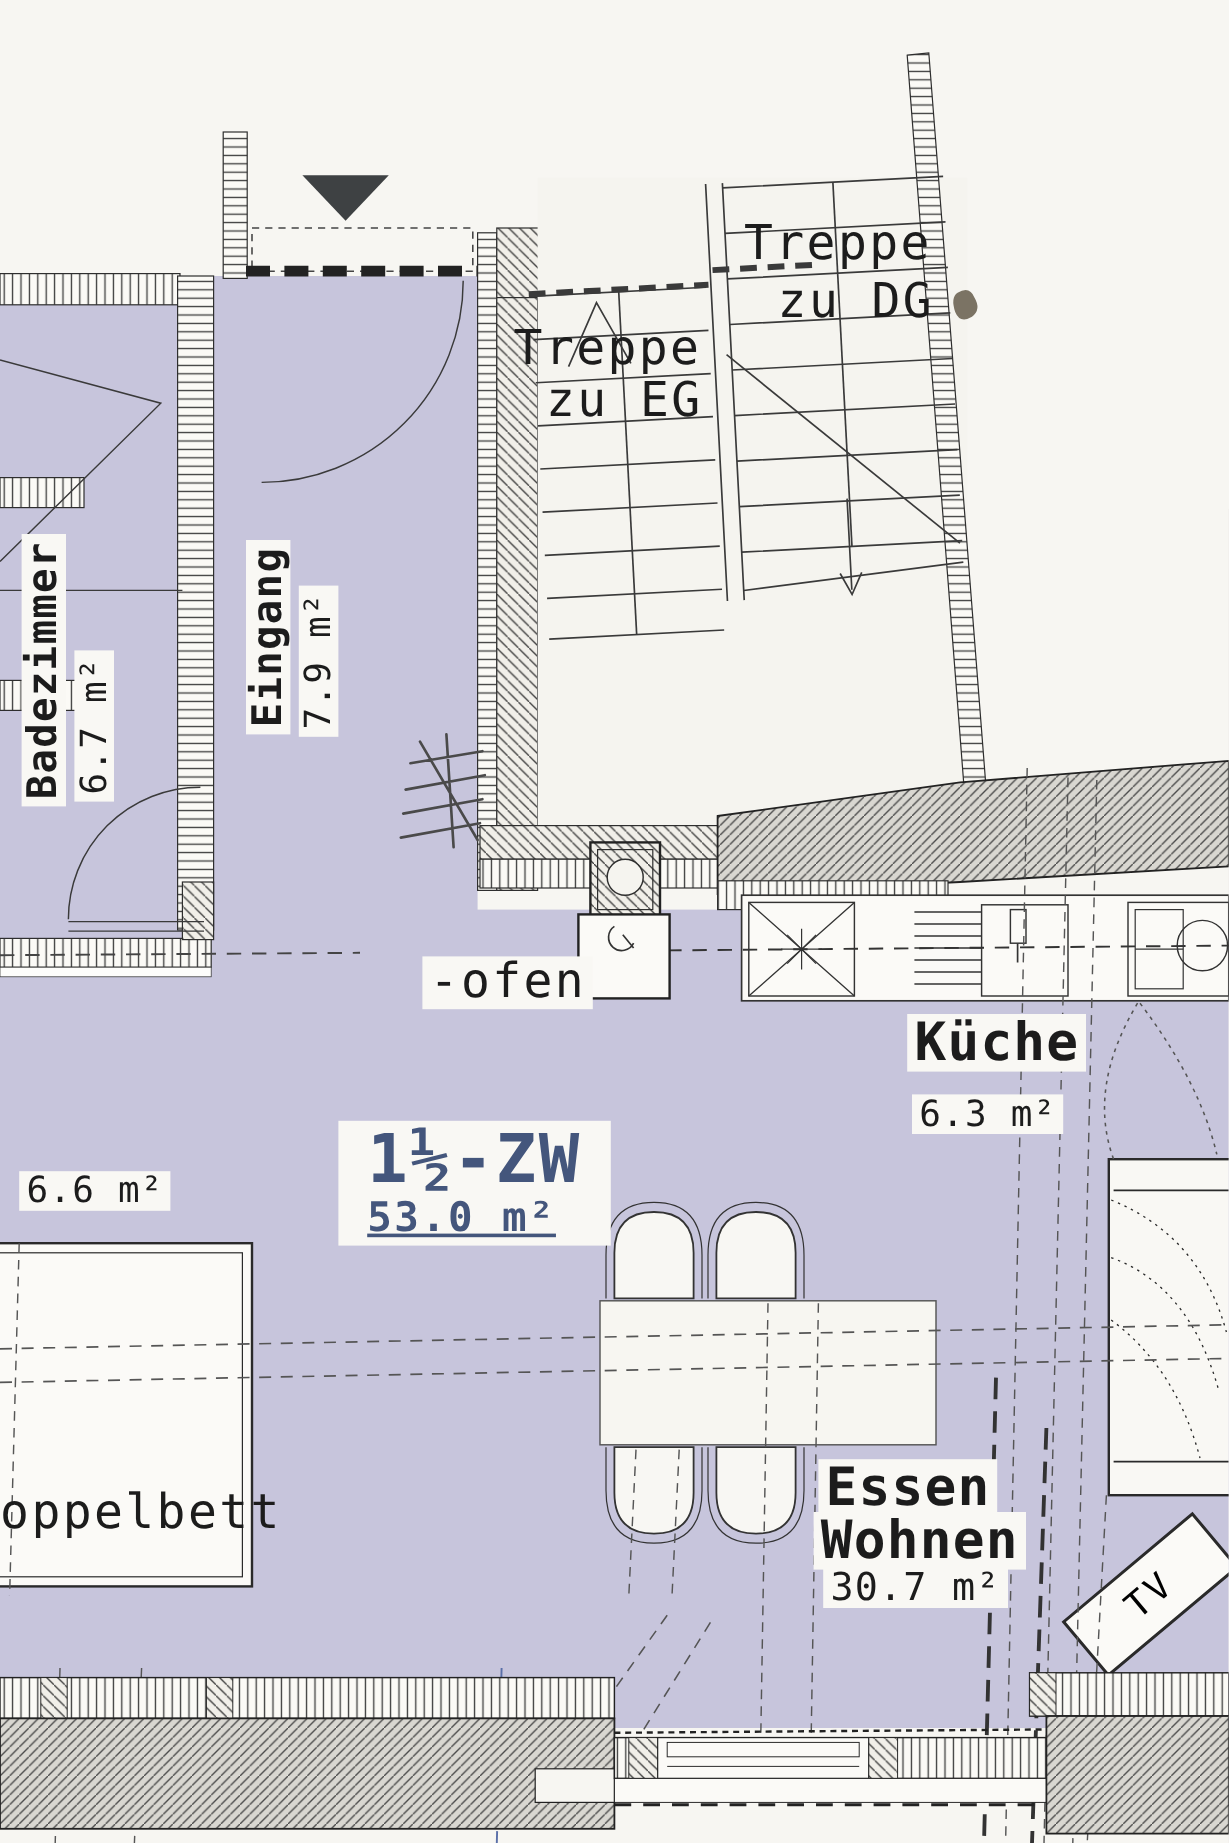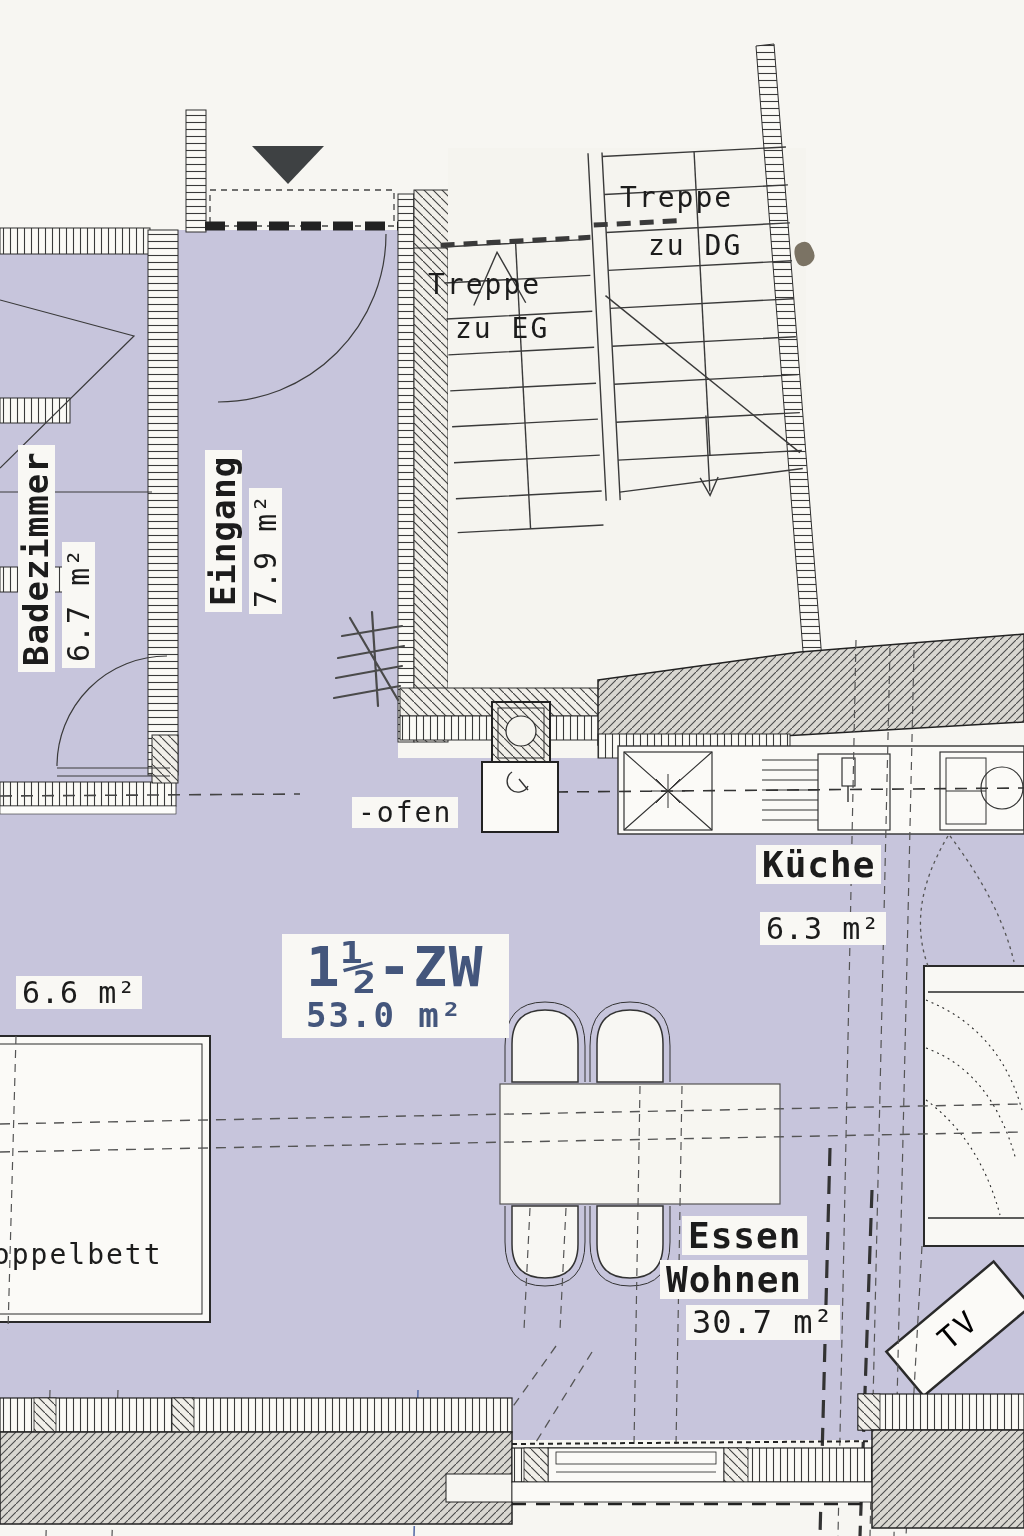--- a/index.html
+++ b/index.html
@@ -1,27 +1,27 @@
 <!DOCTYPE html>
 <html><head>
 <meta charset="utf-8">
 <style>
   html,body{margin:0;padding:0;background:#ddd;}
   .stage{position:relative;width:1024px;height:1536px;overflow:hidden;
          background:#f7f6f2;font-family:"DejaVu Sans Mono",monospace;}
   .stage svg{position:absolute;left:0;top:0;}
   .lbl{position:absolute;color:#1c1c1c;white-space:nowrap;line-height:1.04;z-index:5;}
   .chip{background:#f9f8f4;padding:1px 6px;display:inline-block;}
-  .nm{font-weight:bold;font-size:36px;letter-spacing:1px;}
+  .nm{font-weight:bold;font-size:44px;letter-spacing:1px;}
   .ar{font-size:30px;letter-spacing:1px;}
-  .st{font-size:28px;letter-spacing:2px;}
+  .st{font-size:40px;letter-spacing:2px;}
   .vert{transform-origin:0 0;transform:rotate(-90deg);}
   .blue{color:#44567c;}
   .title1{font-size:56px;font-weight:bold;letter-spacing:2px;}
-  .title2{font-size:34px;font-weight:bold;letter-spacing:2px;margin-top:2px;}
+  .title2{font-size:34px;font-weight:bold;letter-spacing:2px;margin-top:2px;text-decoration:underline;}
   .tvbox{position:absolute;left:888px;top:1300px;width:140px;height:58px;
          transform:rotate(-40deg);display:flex;align-items:center;justify-content:center;
          font-size:30px;letter-spacing:3px;z-index:5;}
 </style>
 </head>
 <body>
 
 <div class="stage">
 
 <svg width="1024" height="1536" viewBox="0 0 1024 1536">
@@ -229,21 +229,21 @@
 <div class="lbl" style="left:282px;top:934px">
   <div class="chip" style="padding:4px 24px">
     <div class="title1 blue">1½-ZW</div>
     <div class="title2 blue">53.0 m²</div>
   </div>
 </div>
 
 <div class="lbl" style="left:682px;top:1216px">
   <span class="chip nm">Essen</span>
 </div>
-<div class="lbl" style="left:660px;top:1260px">
+<div class="lbl" style="left:678px;top:1260px">
   <span class="chip nm">Wohnen</span>
 </div>
 <div class="lbl" style="left:686px;top:1305px">
   <span class="chip ar" style="font-size:32px">30.7 m²</span>
 </div>
 
 <div class="lbl st" style="left:-26px;top:1240px">Doppelbett</div>
 
 <div class="tvbox">TV</div>
 

